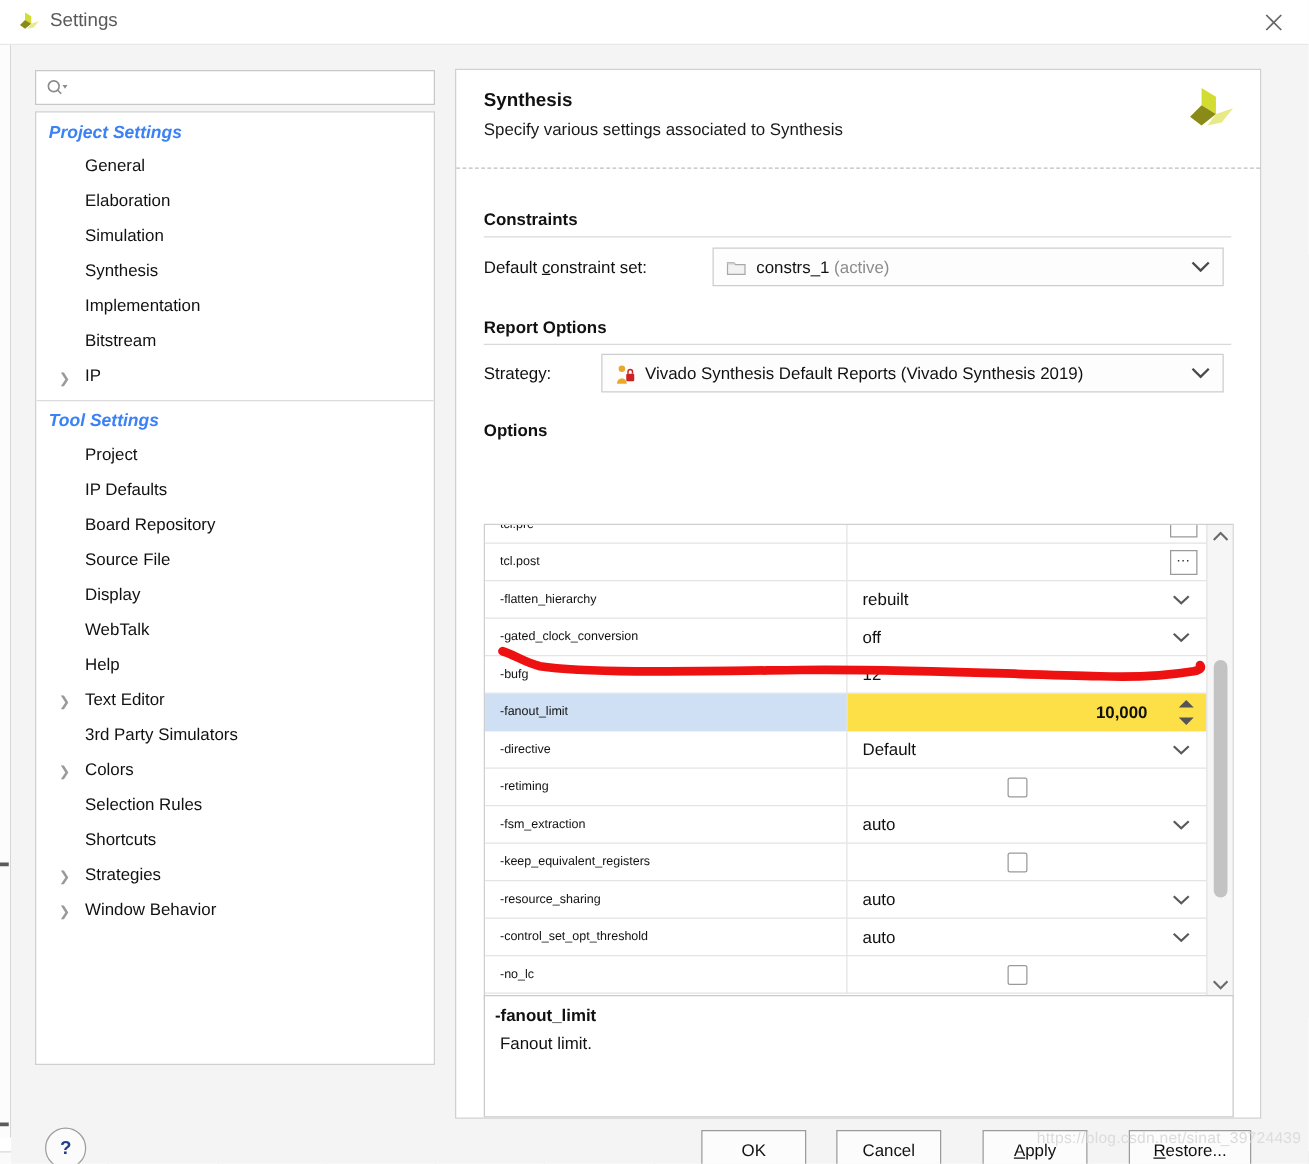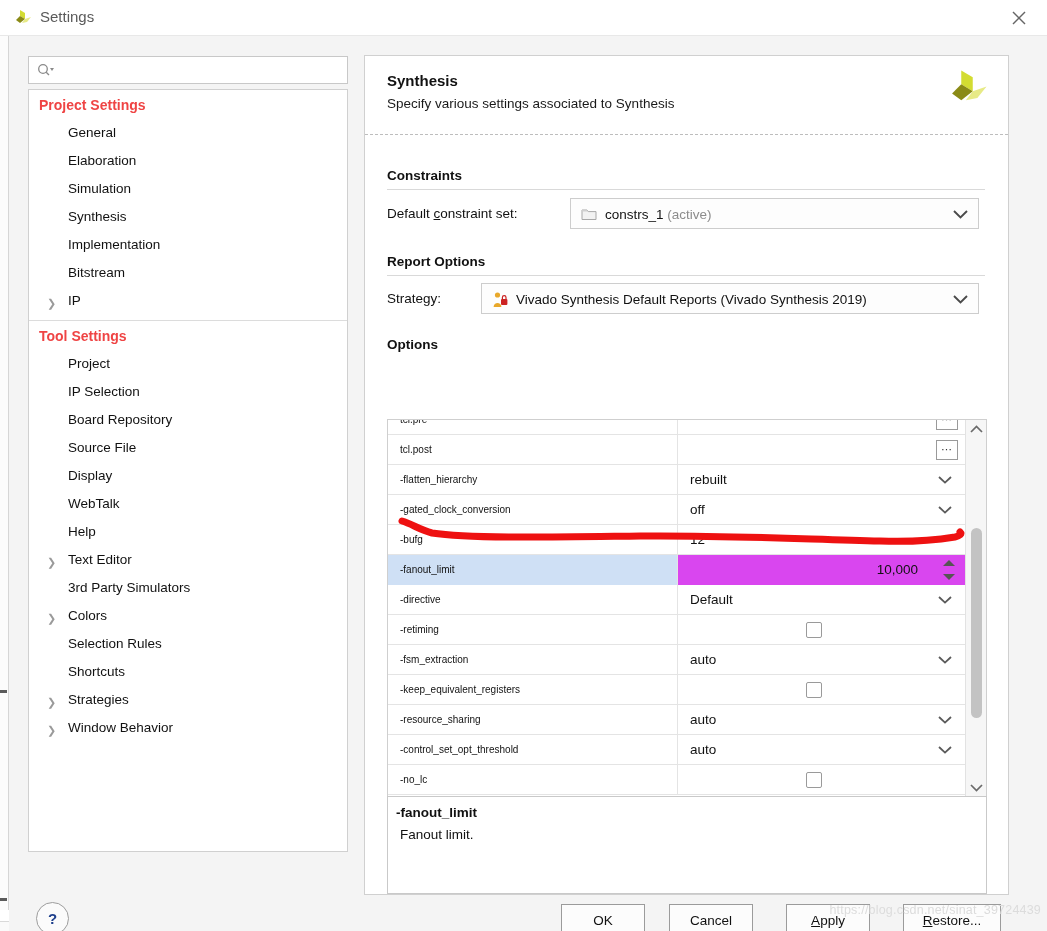--- a/index.html
+++ b/index.html
@@ -74,22 +74,23 @@
     position: absolute; left: 8px; top: 6px; width: 20px; height: 16px;
     color: #8a8a8a; font-size: 13px;
   }
   .nav-panel {
     margin-top: 5px;
     width: 320px; height: 763px;
     background: #ffffff; border: 1px solid #d0d0d0;
     overflow: hidden;
   }
   .nav-group-title {
-    font-size: 14px; font-weight: bold; color: #ef4444;
+    font-size: 14px; font-weight: bold; color: #3b82f6;
     padding: 7px 0 6px 10px;
+    font-style: italic;
   }
   .nav-sep { height: 1px; background: #dcdcdc; margin: 5px 0 0 0; }
   .nav-item {
     position: relative;
     font-size: 13.5px; color: #111;
     padding: 5px 0 5px 39px;
     cursor: pointer; line-height: 18px;
     white-space: nowrap;
   }
   .nav-item .arrow {
@@ -157,21 +158,21 @@
     position: absolute; left: 0; top: 0; width: 578px; height: 379px;
     overflow: hidden;
   }
   .opt-rows { position: absolute; left: 0; top: -15px; width: 578px; }
   .opt-row {
     position: relative; height: 30px;
     border-bottom: 1px solid #e4e4e4;
     display: flex; align-items: center;
   }
   .opt-row.sel .opt-name { background: #cfe0f5; }
-  .opt-row.sel .opt-val { background: #d946ef; }
+  .opt-row.sel .opt-val { background: #fde047; font-weight: bold; }
   .opt-name {
     width: 290px; height: 30px; line-height: 30px;
     padding-left: 12px; font-size: 10px; color: #111;
     border-right: 1px solid #e4e4e4;
     white-space: nowrap; overflow: hidden;
   }
   .opt-val {
     position: relative;
     width: 288px; height: 30px; line-height: 30px;
     padding-left: 12px; font-size: 13.5px; color: #111;
@@ -340,21 +341,21 @@
         </div>
 
         <div class="nav-sep"></div>
 
         <div class="nav-group-title">Tool Settings</div>
 
         <div class="nav-item">
           <span>Project</span>
         </div>
         <div class="nav-item">
-          <span>IP Selection</span>
+          <span>IP Defaults</span>
         </div>
         <div class="nav-item">
           <span>Board Repository</span>
         </div>
         <div class="nav-item">
           <span>Source File</span>
         </div>
         <div class="nav-item">
           <span>Display</span>
         </div>

